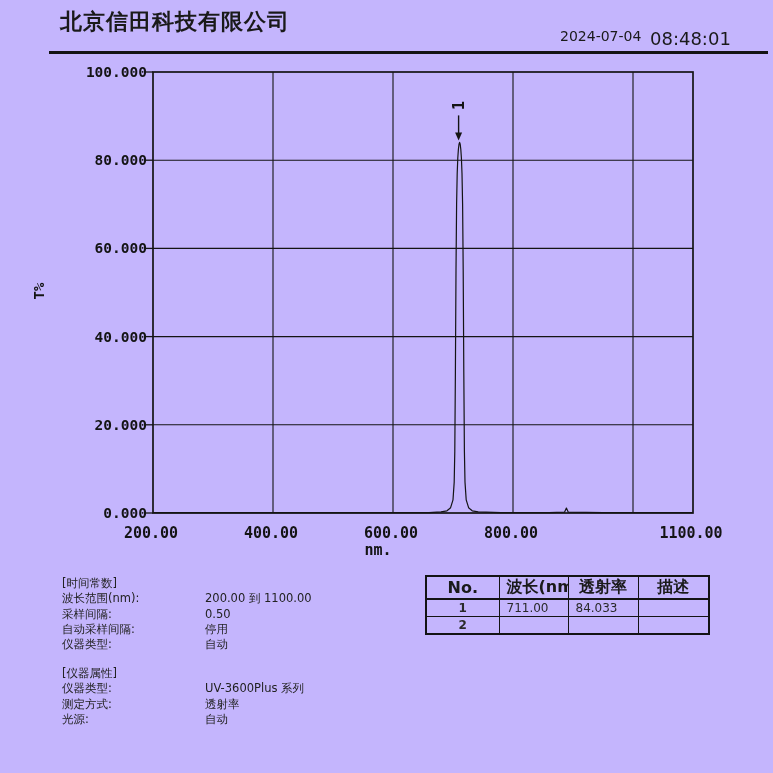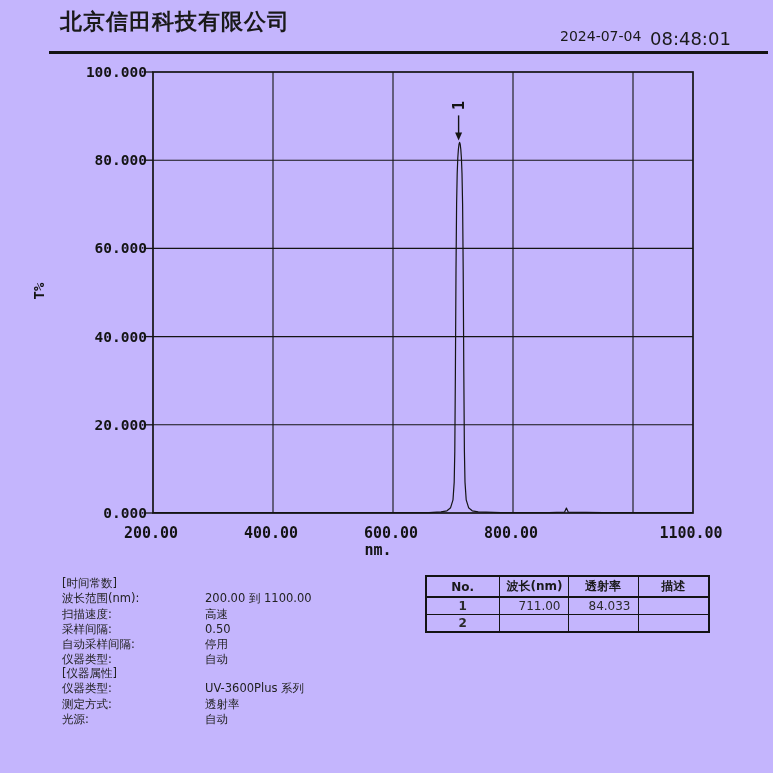--- a/index.html
+++ b/index.html
@@ -21,24 +21,24 @@
   .ylab2{font:700 14px "DejaVu Sans Mono",monospace;text-anchor:middle;fill:#141414;}
   .ann{font:700 15px "DejaVu Sans Mono",monospace;text-anchor:middle;fill:#141414;}
   .props{position:absolute;left:62px;width:340px;font-size:11.5px;line-height:15.3px;
          font-family:"DejaVu Sans",sans-serif;color:#222;}
   .sec-title{height:15.3px;}
   .prop-line{position:relative;height:15.3px;}
   .pvalue{position:absolute;left:104px;top:0;margin-left:39px;}
   .peaks{position:absolute;left:425px;top:575px;border-collapse:collapse;table-layout:fixed;
          width:283px;font-family:"DejaVu Sans",sans-serif;border:2px solid #141414;}
   .peaks th,.peaks td{border:1.5px solid #141414;padding:0 7px;overflow:hidden;white-space:nowrap;}
-  .peaks thead th{font-weight:700;font-size:12px;height:19px;border-bottom:2px solid #141414;}
+  .peaks thead th{font-weight:700;font-size:16px;height:19px;border-bottom:2px solid #141414;}
   .peaks td{font-size:12px;height:16px;color:#2a2a2a;}
   .cell-c{text-align:center;font-weight:600;}
-  .cell-r{text-align:right;}
+  .cell-r{text-align:left;}
 </style>
 </head>
 <body>
 
 <div class="page">
 
   <div class="company">北京信田科技有限公司</div>
   <div class="hdr-date">2024-07-04</div>
   <div class="hdr-time">08:48:01</div>
   <div class="header-rule"></div>
@@ -80,24 +80,20 @@
       </g>
       <line class="arrow" x1="458.6" y1="115.4" x2="458.6" y2="133.4"></line>
       <polygon fill="#141414" points="455.1,132.4 462.1,132.4 458.6,140.4"></polygon>
     </svg>
 
   <section class="props" style="top:576px">
     <div class="sec-title">[时间常数]</div>
     <div class="prop-line">
       <span>波长范围(nm):</span>
       <span class="pvalue">200.00 到 1100.00</span>
-    </div>
-    <div class="prop-line">
-      <span>扫描速度:</span>
-      <span class="pvalue">高速</span>
     </div>
     <div class="prop-line">
       <span>采样间隔:</span>
       <span class="pvalue">0.50</span>
     </div>
     <div class="prop-line">
       <span>自动采样间隔:</span>
       <span class="pvalue">停用</span>
     </div>
     <div class="prop-line">

